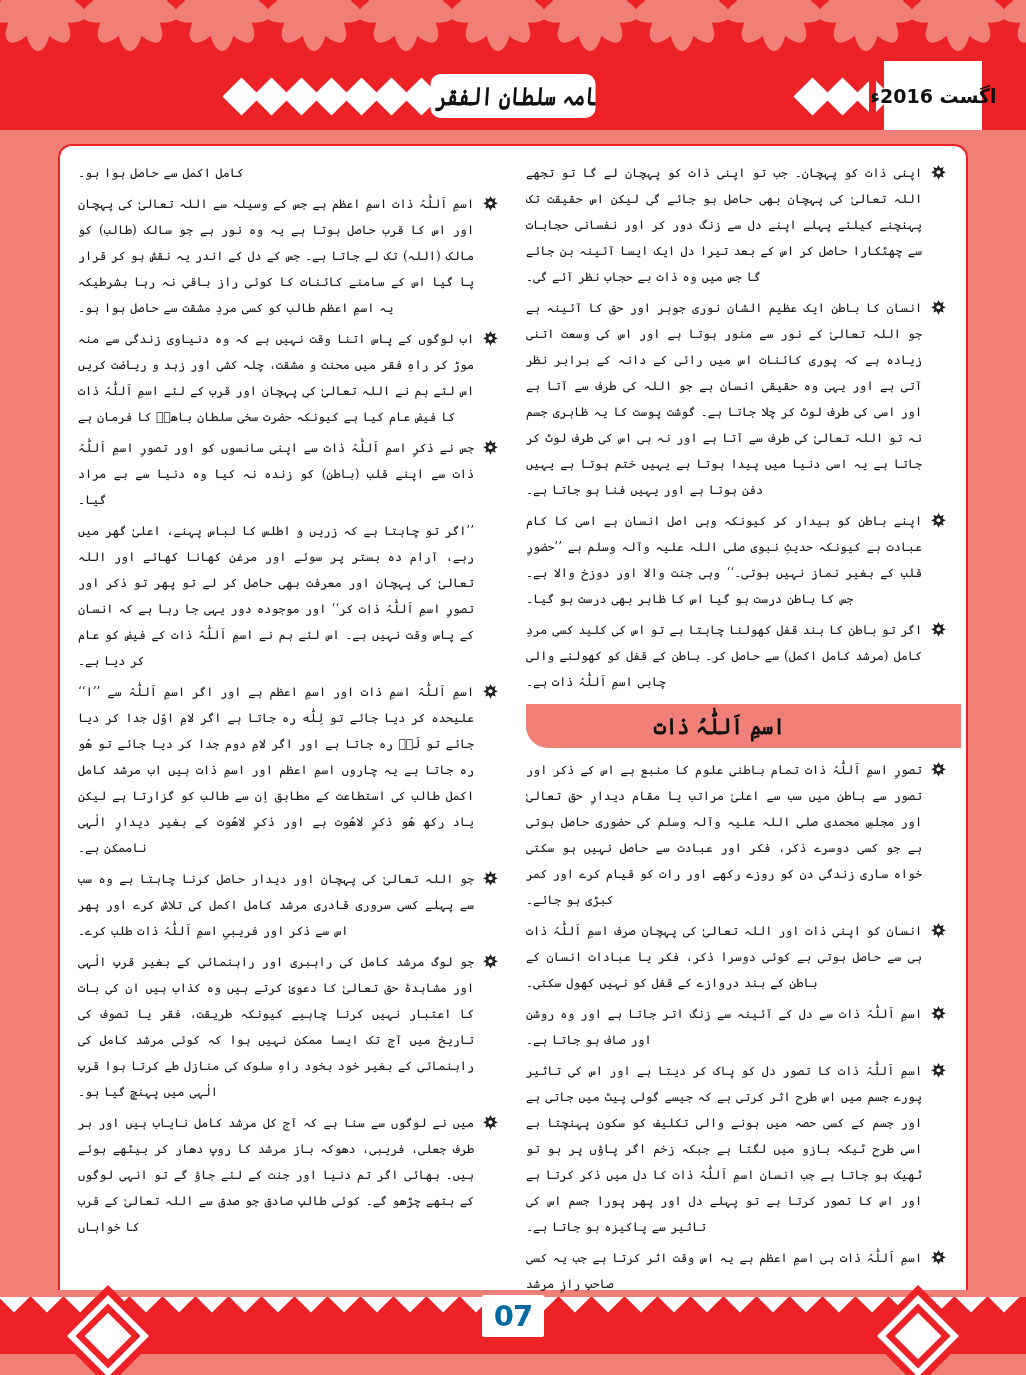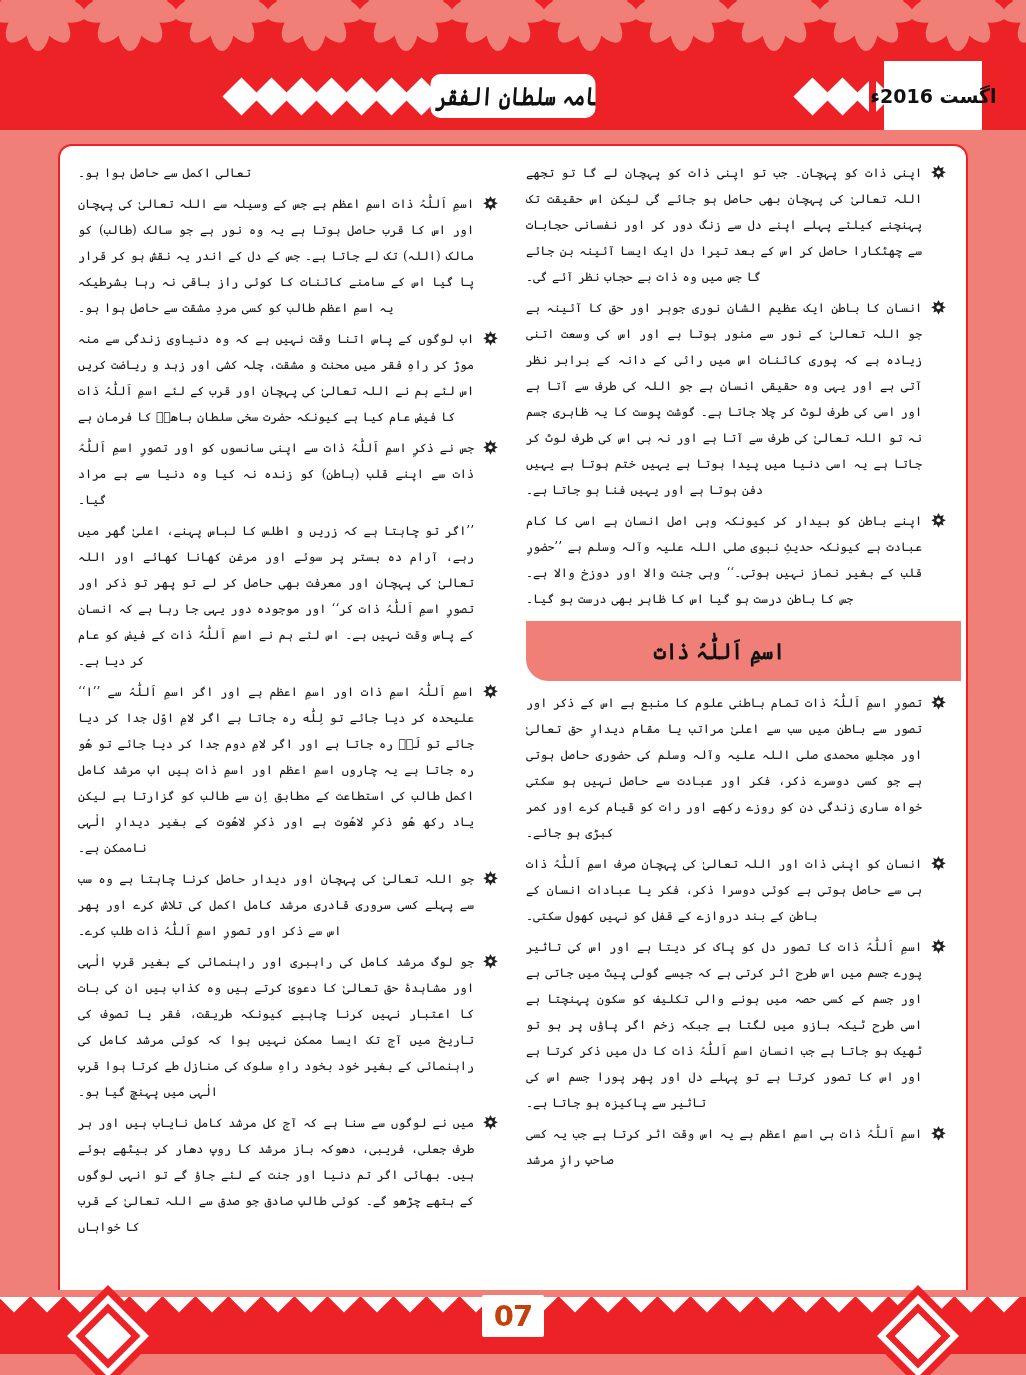--- a/index.html
+++ b/index.html
@@ -117,21 +117,21 @@
     color:#1a1a1a;text-align:justify;
     text-align-last:left;
     letter-spacing:.1px;
     word-spacing:1px;
   }
   .para.cont .ptext{text-align:justify;}
 
   
   .section-head{
     background:#ef7f77;
-    height:60px;margin:9px 0 9px 0;
+    height:44px;margin:9px 0 9px 0;
     display:flex;align-items:center;
     border-radius:0 0 0 22px;
     position:relative;
   }
   .section-head.right-tail{
     border-radius:0 0 0 22px;
     margin-right:-13px;padding-right:0;
   }
   .section-head.left-tail{
     border-radius:0 0 22px 0;
@@ -169,21 +169,21 @@
     background:#ec2227;
   }
   .page-num-box{
     position:absolute;left:50%;top:1295px;transform:translateX(-50%);
     width:62px;height:42px;background:#ffffff;
     display:flex;align-items:center;justify-content:center;
     z-index:6;border-radius:2px;
   }
   .page-num{
     font-family:"DejaVu Sans",sans-serif;
-    font-size:29px;font-weight:bold;color:#c2410c;letter-spacing:-1px;
+    font-size:29px;font-weight:bold;color:#0369a1;letter-spacing:-1px;
   }
   .corner-dia{
     position:absolute;top:1296px;width:80px;height:80px;z-index:5;
   }
   .corner-dia.left{left:68px;}
   .corner-dia.right{right:68px;}
   .cd{
     position:absolute;left:50%;top:50%;transform:translate(-50%,-50%) rotate(45deg);
   }
   .cd1{width:72px;height:72px;background:#ec2227;}
@@ -403,40 +403,58 @@
           </div>
           <div class="para">
             <span class="bullet">
               <svg viewBox="0 0 24 24">
                 <path fill="#222" d="M12 1.2 14.1 5.4 18.6 3.9 17.1 8.4 21.3 10.5 17.1 12.6 18.6 17.1 14.1 15.6 12 19.8 9.9 15.6 5.4 17.1 6.9 12.6 2.7 10.5 6.9 8.4 5.4 3.9 9.9 5.4 Z"></path>
                 <circle cx="12" cy="10.5" r="2.6" fill="#fff"></circle>
               </svg>
             </span>
             <div class="ptext">اپنے باطن کو بیدار کر کیونکہ وہی اصل انسان ہے اسی کا کام عبادت ہے کیونکہ حدیثِ نبوی صلی اللہ علیہ وآلہ وسلم ہے ’’حضورِ قلب کے بغیر نماز نہیں ہوتی۔‘‘ وہی جنت والا اور دوزخ والا ہے۔ جس کا باطن درست ہو گیا اس کا ظاہر بھی درست ہو گیا۔</div>
           </div>
+          <div class="para">
+            <span class="bullet">
+              <svg viewBox="0 0 24 24">
+                <path fill="#222" d="M12 1.2 14.1 5.4 18.6 3.9 17.1 8.4 21.3 10.5 17.1 12.6 18.6 17.1 14.1 15.6 12 19.8 9.9 15.6 5.4 17.1 6.9 12.6 2.7 10.5 6.9 8.4 5.4 3.9 9.9 5.4 Z"></path>
+                <circle cx="12" cy="10.5" r="2.6" fill="#fff"></circle>
+              </svg>
+            </span>
+            <div class="ptext">اگر تو باطن کا بند قفل کھولنا چاہتا ہے تو اس کی کلید کسی مردِ کامل (مرشد کامل اکمل) سے حاصل کر۔ باطن کے قفل کو کھولنے والی چابی اسمِ اَللّٰہُ ذات ہے۔</div>
+          </div>
           <div class="section-head right-tail">
             <div class="section-head-label">اسمِ اَللّٰہُ ذات</div>
           </div>
           <div class="para">
             <span class="bullet">
               <svg viewBox="0 0 24 24">
                 <path fill="#222" d="M12 1.2 14.1 5.4 18.6 3.9 17.1 8.4 21.3 10.5 17.1 12.6 18.6 17.1 14.1 15.6 12 19.8 9.9 15.6 5.4 17.1 6.9 12.6 2.7 10.5 6.9 8.4 5.4 3.9 9.9 5.4 Z"></path>
                 <circle cx="12" cy="10.5" r="2.6" fill="#fff"></circle>
               </svg>
             </span>
             <div class="ptext">تصورِ اسمِ اَللّٰہُ ذات تمام باطنی علوم کا منبع ہے اس کے ذکر اور تصور سے باطن میں سب سے اعلیٰ مراتب یا مقام دیدارِ حق تعالیٰ اور مجلسِ محمدی صلی اللہ علیہ وآلہ وسلم کی حضوری حاصل ہوتی ہے جو کسی دوسرے ذکر، فکر اور عبادت سے حاصل نہیں ہو سکتی خواہ ساری زندگی دن کو روزے رکھے اور رات کو قیام کرے اور کمر کبڑی ہو جائے۔</div>
           </div>
           <div class="para">
             <span class="bullet">
               <svg viewBox="0 0 24 24">
                 <path fill="#222" d="M12 1.2 14.1 5.4 18.6 3.9 17.1 8.4 21.3 10.5 17.1 12.6 18.6 17.1 14.1 15.6 12 19.8 9.9 15.6 5.4 17.1 6.9 12.6 2.7 10.5 6.9 8.4 5.4 3.9 9.9 5.4 Z"></path>
                 <circle cx="12" cy="10.5" r="2.6" fill="#fff"></circle>
               </svg>
             </span>
             <div class="ptext">انسان کو اپنی ذات اور اللہ تعالیٰ کی پہچان صرف اسمِ اَللّٰہُ ذات ہی سے حاصل ہوتی ہے کوئی دوسرا ذکر، فکر یا عبادات انسان کے باطن کے بند دروازے کے قفل کو نہیں کھول سکتی۔</div>
+          </div>
+          <div class="para">
+            <span class="bullet">
+              <svg viewBox="0 0 24 24">
+                <path fill="#222" d="M12 1.2 14.1 5.4 18.6 3.9 17.1 8.4 21.3 10.5 17.1 12.6 18.6 17.1 14.1 15.6 12 19.8 9.9 15.6 5.4 17.1 6.9 12.6 2.7 10.5 6.9 8.4 5.4 3.9 9.9 5.4 Z"></path>
+                <circle cx="12" cy="10.5" r="2.6" fill="#fff"></circle>
+              </svg>
+            </span>
+            <div class="ptext">اسمِ اَللّٰہُ ذات سے دل کے آئینہ سے زنگ اتر جاتا ہے اور وہ روشن اور صاف ہو جاتا ہے۔</div>
           </div>
           <div class="para">
             <span class="bullet">
               <svg viewBox="0 0 24 24">
                 <path fill="#222" d="M12 1.2 14.1 5.4 18.6 3.9 17.1 8.4 21.3 10.5 17.1 12.6 18.6 17.1 14.1 15.6 12 19.8 9.9 15.6 5.4 17.1 6.9 12.6 2.7 10.5 6.9 8.4 5.4 3.9 9.9 5.4 Z"></path>
                 <circle cx="12" cy="10.5" r="2.6" fill="#fff"></circle>
               </svg>
             </span>
             <div class="ptext">اسمِ اَللّٰہُ ذات کا تصور دل کو پاک کر دیتا ہے اور اس کی تاثیر پورے جسم میں اس طرح اثر کرتی ہے کہ جیسے گولی پیٹ میں جاتی ہے اور جسم کے کسی حصہ میں ہونے والی تکلیف کو سکون پہنچتا ہے اسی طرح ٹیکہ بازو میں لگتا ہے جبکہ زخم اگر پاؤں پر ہو تو ٹھیک ہو جاتا ہے جب انسان اسمِ اَللّٰہُ ذات کا دل میں ذکر کرتا ہے اور اس کا تصور کرتا ہے تو پہلے دل اور پھر پورا جسم اس کی تاثیر سے پاکیزہ ہو جاتا ہے۔</div>
           </div>
@@ -447,21 +465,21 @@
                 <circle cx="12" cy="10.5" r="2.6" fill="#fff"></circle>
               </svg>
             </span>
             <div class="ptext">اسمِ اَللّٰہُ ذات ہی اسمِ اعظم ہے یہ اس وقت اثر کرتا ہے جب یہ کسی صاحبِ رازِ مرشد</div>
           </div>
         </div>
 
       <div class="col col-left" id="colLeft">
           <div class="para cont">
             <span class="bullet"></span>
-            <div class="ptext">تعالی اکمل سے حاصل ہوا ہو۔</div>
+            <div class="ptext">کامل اکمل سے حاصل ہوا ہو۔</div>
           </div>
           <div class="para">
             <span class="bullet">
               <svg viewBox="0 0 24 24">
                 <path fill="#222" d="M12 1.2 14.1 5.4 18.6 3.9 17.1 8.4 21.3 10.5 17.1 12.6 18.6 17.1 14.1 15.6 12 19.8 9.9 15.6 5.4 17.1 6.9 12.6 2.7 10.5 6.9 8.4 5.4 3.9 9.9 5.4 Z"></path>
                 <circle cx="12" cy="10.5" r="2.6" fill="#fff"></circle>
               </svg>
             </span>
             <div class="ptext">اسمِ اَللّٰہُ ذات اسمِ اعظم ہے جس کے وسیلہ سے اللہ تعالیٰ کی پہچان اور اس کا قرب حاصل ہوتا ہے یہ وہ نور ہے جو سالک (طالب) کو مالک (اللہ) تک لے جاتا ہے۔ جس کے دل کے اندر یہ نقش ہو کر قرار پا گیا اس کے سامنے کائنات کا کوئی راز باقی نہ رہا بشرطیکہ یہ اسمِ اعظم طالب کو کسی مردِ مشقت سے حاصل ہوا ہو۔</div>
           </div>
@@ -496,21 +514,21 @@
             </span>
             <div class="ptext">اسمِ اَللّٰہُ اسمِ ذات اور اسمِ اعظم ہے اور اگر اسمِ اَللّٰہُ سے ’’ا‘‘ علیحدہ کر دیا جائے تو لِلّٰه رہ جاتا ہے اگر لامِ اوّل جدا کر دیا جائے تو لَهٗ رہ جاتا ہے اور اگر لامِ دوم جدا کر دیا جائے تو ھُو رہ جاتا ہے یہ چاروں اسمِ اعظم اور اسمِ ذات ہیں اب مرشد کامل اکمل طالب کی استطاعت کے مطابق اِن سے طالب کو گزارتا ہے لیکن یاد رکھ ھُو ذکرِ لاھُوت ہے اور ذکرِ لاھُوت کے بغیر دیدارِ الٰہی ناممکن ہے۔</div>
           </div>
           <div class="para">
             <span class="bullet">
               <svg viewBox="0 0 24 24">
                 <path fill="#222" d="M12 1.2 14.1 5.4 18.6 3.9 17.1 8.4 21.3 10.5 17.1 12.6 18.6 17.1 14.1 15.6 12 19.8 9.9 15.6 5.4 17.1 6.9 12.6 2.7 10.5 6.9 8.4 5.4 3.9 9.9 5.4 Z"></path>
                 <circle cx="12" cy="10.5" r="2.6" fill="#fff"></circle>
               </svg>
             </span>
-            <div class="ptext">جو اللہ تعالیٰ کی پہچان اور دیدار حاصل کرنا چاہتا ہے وہ سب سے پہلے کسی سروری قادری مرشد کامل اکمل کی تلاش کرے اور پھر اس سے ذکر اور تصورِ اسمِ اَللّٰہُ ذات طلب کرے۔</div>
+            <div class="ptext">جو اللہ تعالیٰ کی پہچان اور دیدار حاصل کرنا چاہتا ہے وہ سب سے پہلے کسی سروری قادری مرشد کامل اکمل کی تلاش کرے اور پھر اس سے ذکر اور فریبیِ اسمِ اَللّٰہُ ذات طلب کرے۔</div>
           </div>
           <div class="para">
             <span class="bullet">
               <svg viewBox="0 0 24 24">
                 <path fill="#222" d="M12 1.2 14.1 5.4 18.6 3.9 17.1 8.4 21.3 10.5 17.1 12.6 18.6 17.1 14.1 15.6 12 19.8 9.9 15.6 5.4 17.1 6.9 12.6 2.7 10.5 6.9 8.4 5.4 3.9 9.9 5.4 Z"></path>
                 <circle cx="12" cy="10.5" r="2.6" fill="#fff"></circle>
               </svg>
             </span>
             <div class="ptext">جو لوگ مرشد کامل کی راہبری اور راہنمائی کے بغیر قربِ الٰہی اور مشاہدۂ حق تعالیٰ کا دعویٰ کرتے ہیں وہ کذاب ہیں ان کی بات کا اعتبار نہیں کرنا چاہیے کیونکہ طریقت، فقر یا تصوف کی تاریخ میں آج تک ایسا ممکن نہیں ہوا کہ کوئی مرشد کامل کی راہنمائی کے بغیر خود بخود راہِ سلوک کی منازل طے کرتا ہوا قربِ الٰہی میں پہنچ گیا ہو۔</div>
           </div>

